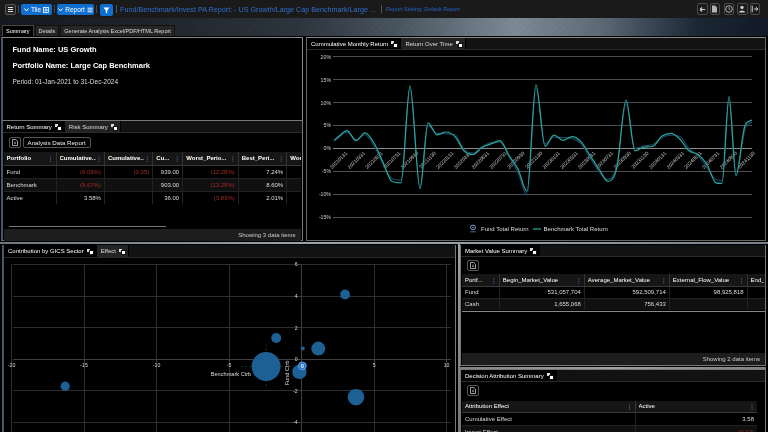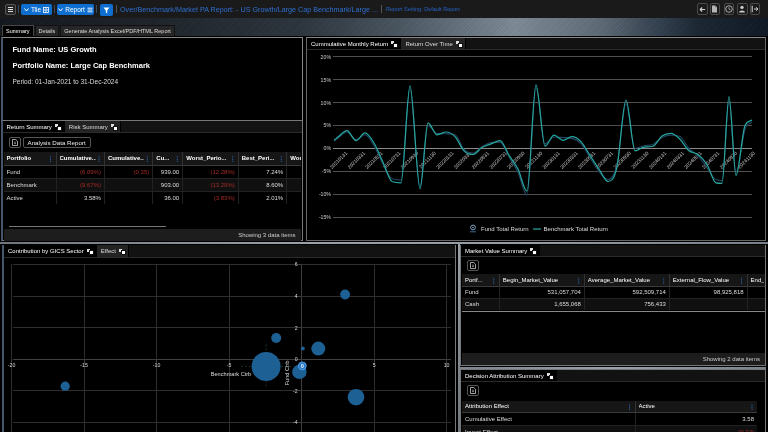--- a/index.html
+++ b/index.html
@@ -51,21 +51,21 @@
         <line x1="0.5" y1="4.8" x2="5.5" y2="4.8" stroke="#fff" stroke-width="0.9"></line>
       </svg>
   </div>
   <div class="abs" style="left:96px;top:5px;width:1px;height:8px;background:#3a4a5a;"></div>
   <div class="abs" style="left:99.5px;top:4px;width:13.5px;height:12px;background:#0f6fd0;border-radius:2px;display:flex;align-items:center;justify-content:center;">
     <svg width="7" height="7">
         <path d="M0.5,0.5 L6.5,0.5 L4.2,3.4 L4.2,6.5 L2.8,5.6 L2.8,3.4 Z" fill="#fff"></path>
       </svg>
   </div>
   <div class="abs" style="left:116px;top:5px;width:1px;height:8px;background:#555;"></div>
-  <div class="abs" style="left:120px;top:4.5px;font-size:7.2px;color:#2f6fd0;white-space:nowrap;">Over/Benchmark/Market PA Report: - US Growth/Large Cap Benchmark/Large ...</div>
+  <div class="abs" style="left:120px;top:4.5px;font-size:7.2px;color:#2f6fd0;white-space:nowrap;">Fund/Benchmark/Invest PA Report: - US Growth/Large Cap Benchmark/Large ...</div>
   <div class="abs" style="left:381px;top:5px;width:1px;height:8px;background:#555;"></div>
   <div class="abs" style="left:386px;top:6px;font-size:5.5px;color:#2565c6;white-space:nowrap;">Report Setting: Default Report</div>
 
   <div class="btnico" style="left:697px;top:3px;">
       <svg width="7" height="7">
         <path d="M6.2,3.5 L1,3.5 M1,3.5 L3.2,1.5 M1,3.5 L3.2,5.5" stroke="#ccc" stroke-width="1.1" fill="none"></path>
       </svg>
     </div>
   <div class="btnico" style="left:709.5px;top:3px;">
       <svg width="7" height="8">

